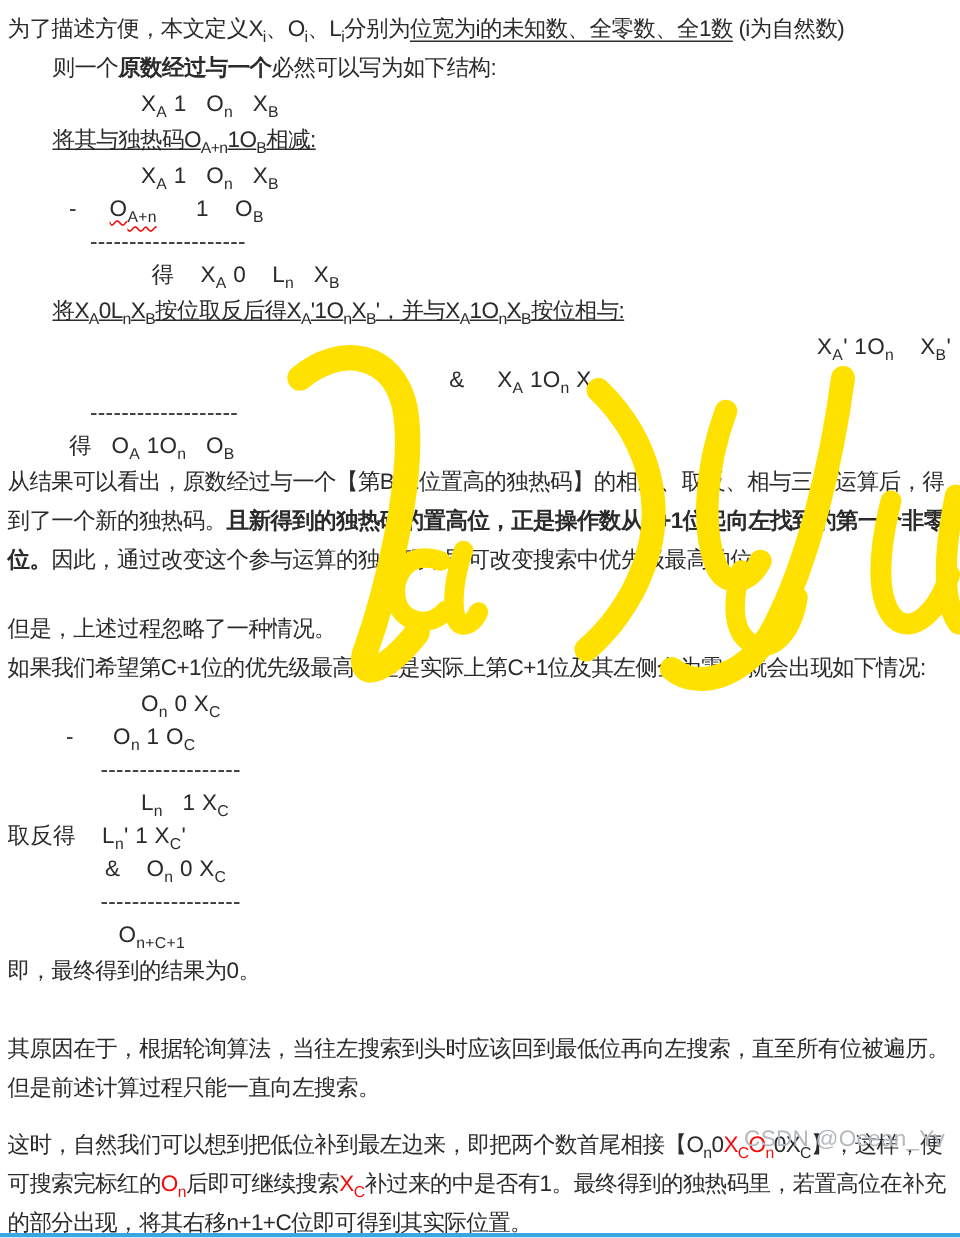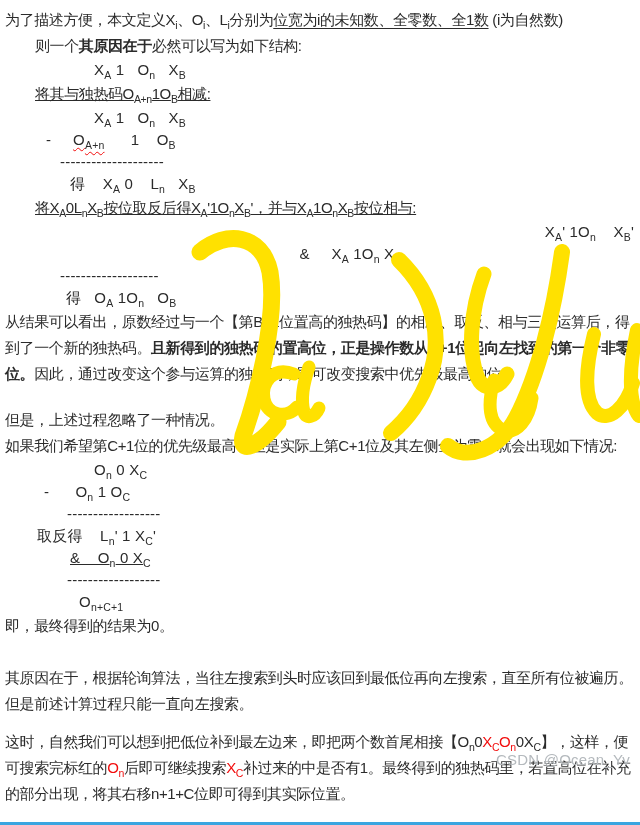--- a/index.html
+++ b/index.html
@@ -57,48 +57,49 @@
     position:absolute;z-index:4;
     left:0;bottom:0;width:640px;height:3px;
     background:var(--bar);
   }
 </style>
 </head>
 <body>
 
 <div class="article">
     <div class="para"><span>为了描述方便，本文定义X</span><sub>i</sub><span>、O</span><sub>i</sub><span>、L</span><sub>i</sub><span>分别为</span><span class="ul">位宽为i的未知数、全零数、全1数</span><span> (i为自然数)</span></div>
-    <div class="para" style="text-indent: 2em;"><span>则一个</span><span class="bold">其原因在于</span><span>必然可以写为如下结构:</span></div>
+    <div class="para" style="text-indent: 2em;"><span>则一个</span><span class="bold">原数经过与一个</span><span>必然可以写为如下结构:</span></div>
     <div>
       <div class="eq-line" style="margin-left: 89px;"><span>X</span><sub>A</sub><span> 1   O</span><sub>n</sub><span>   X</span><sub>B</sub></div>
     </div>
     <div class="para" style="text-indent: 2em; text-decoration: underline;"><span>将其与独热码O</span><sub>A+n</sub><span>1O</span><sub>B</sub><span>相减:</span></div>
     <div>
       <div class="eq-line" style="margin-left: 89px;"><span>X</span><sub>A</sub><span> 1   O</span><sub>n</sub><span>   X</span><sub>B</sub></div>
       <div class="eq-line" style="margin-left: 41px;"><span>-     </span><span class="wavy">O</span><sub class="wavy">A+n</sub><span>      1    O</span><sub>B</sub></div>
       <div class="eq-line" style="margin-left: 55px;"><span>--------------------</span></div>
-      <div class="eq-line" style="margin-left: 65px;"><span>得    X</span><sub>A</sub><span> 0    L</span><sub>n</sub><span>   X</span><sub>B</sub></div>
+      <div class="eq-line" style="margin-left: 96px;"><span>得    X</span><sub>A</sub><span> 0    L</span><sub>n</sub><span>   X</span><sub>B</sub></div>
     </div>
     <div class="para" style="text-indent: 2em; text-decoration: underline;"><span>将X</span><sub>A</sub><span>0L</span><sub>n</sub><span>X</span><sub>B</sub><span>按位取反后得X</span><sub>A</sub><span>'1O</span><sub>n</sub><span>X</span><sub>B</sub><span>'，并与X</span><sub>A</sub><span>1O</span><sub>n</sub><span>X</span><sub>B</sub><span>按位相与:</span></div>
     <div>
       <div class="eq-line" style="margin-left: 89px; text-align: right;"><span>X</span><sub>A</sub><span>' 1O</span><sub>n</sub><span>    X</span><sub>B</sub><span>'</span></div>
       <div class="eq-line" style="margin-left: 62px; text-align: center;"><span>&amp;     X</span><sub>A</sub><span> 1O</span><sub>n</sub><span> X</span><sub>B</sub></div>
       <div class="eq-line" style="margin-left: 55px;"><span>-------------------</span></div>
-      <div class="eq-line" style="margin-left: 61px;"><span>得   O</span><sub>A</sub><span> 1O</span><sub>n</sub><span>   O</span><sub>B</sub></div>
+      <div class="eq-line" style="margin-left: 41px;"><span>得   O</span><sub>A</sub><span> 1O</span><sub>n</sub><span>   O</span><sub>B</sub></div>
     </div>
     <div class="para"><span>从结果可以看出，原数经过与一个【第B+1位置高的独热码】的相减、取反、相与三次运算后，得到了一个新的独热码。</span><span class="bold">且新得到的独热码的置高位，正是操作数从B+1位起向左找到的第一个非零位。</span><span>因此，通过改变这个参与运算的独热码，即可改变搜索中优先级最高的位。</span></div>
     <div style="height: 20px;"></div>
     <div class="para"><span>但是，上述过程忽略了一种情况。</span></div>
     <div class="para"><span>如果我们希望第C+1位的优先级最高，但是实际上第C+1位及其左侧全为零，就会出现如下情况:</span></div>
     <div>
       <div class="eq-line" style="margin-left: 89px;"><span>O</span><sub>n</sub><span> 0 X</span><sub>C</sub></div>
       <div class="eq-line" style="margin-left: 39px;"><span>-      O</span><sub>n</sub><span> 1 O</span><sub>C</sub></div>
       <div class="eq-line" style="margin-left: 62px;"><span>------------------</span></div>
-      <div class="eq-line" style="margin-left: 32px;"><span>取反得    L</span><sub>n</sub><span>' 1 X</span><sub>C</sub><span>'</span></div>
-      <div class="eq-line" style="margin-left: 65px; text-decoration: underline;"><span>&amp;    O</span><sub>n</sub><span> 0 X</span><sub>C</sub></div>
+      <div class="eq-line" style="margin-left: 89px;"><span>L</span><sub>n</sub><span>   1 X</span><sub>C</sub></div>
+      <div class="eq-line" style=""><span>取反得    L</span><sub>n</sub><span>' 1 X</span><sub>C</sub><span>'</span></div>
+      <div class="eq-line" style="margin-left: 65px;"><span>&amp;    O</span><sub>n</sub><span> 0 X</span><sub>C</sub></div>
       <div class="eq-line" style="margin-left: 62px;"><span>------------------</span></div>
       <div class="eq-line" style="margin-left: 74px;"><span>O</span><sub>n+C+1</sub></div>
     </div>
     <div class="para"><span>即，最终得到的结果为0。</span></div>
     <div style="height: 26px;"></div>
     <div class="para"><span>其原因在于，根据轮询算法，当往左搜索到头时应该回到最低位再向左搜索，直至所有位被遍历。但是前述计算过程只能一直向左搜索。</span></div>
     <div style="height: 12px;"></div>
     <div class="para"><span>这时，自然我们可以想到把低位补到最左边来，即把两个数首尾相接【O</span><sub>n</sub><span>0</span><span class="red">X</span><sub class="red">C</sub><span class="red">O</span><sub class="red">n</sub><span>0X</span><sub>C</sub><span>】，这样，便可搜索完标红的</span><span class="red">O</span><sub class="red">n</sub><span>后即可继续搜索</span><span class="red">X</span><sub class="red">C</sub><span>补过来的中是否有1。最终得到的独热码里，若置高位在补充的部分出现，将其右移n+1+C位即可得到其实际位置。</span></div>
   </div>
 

